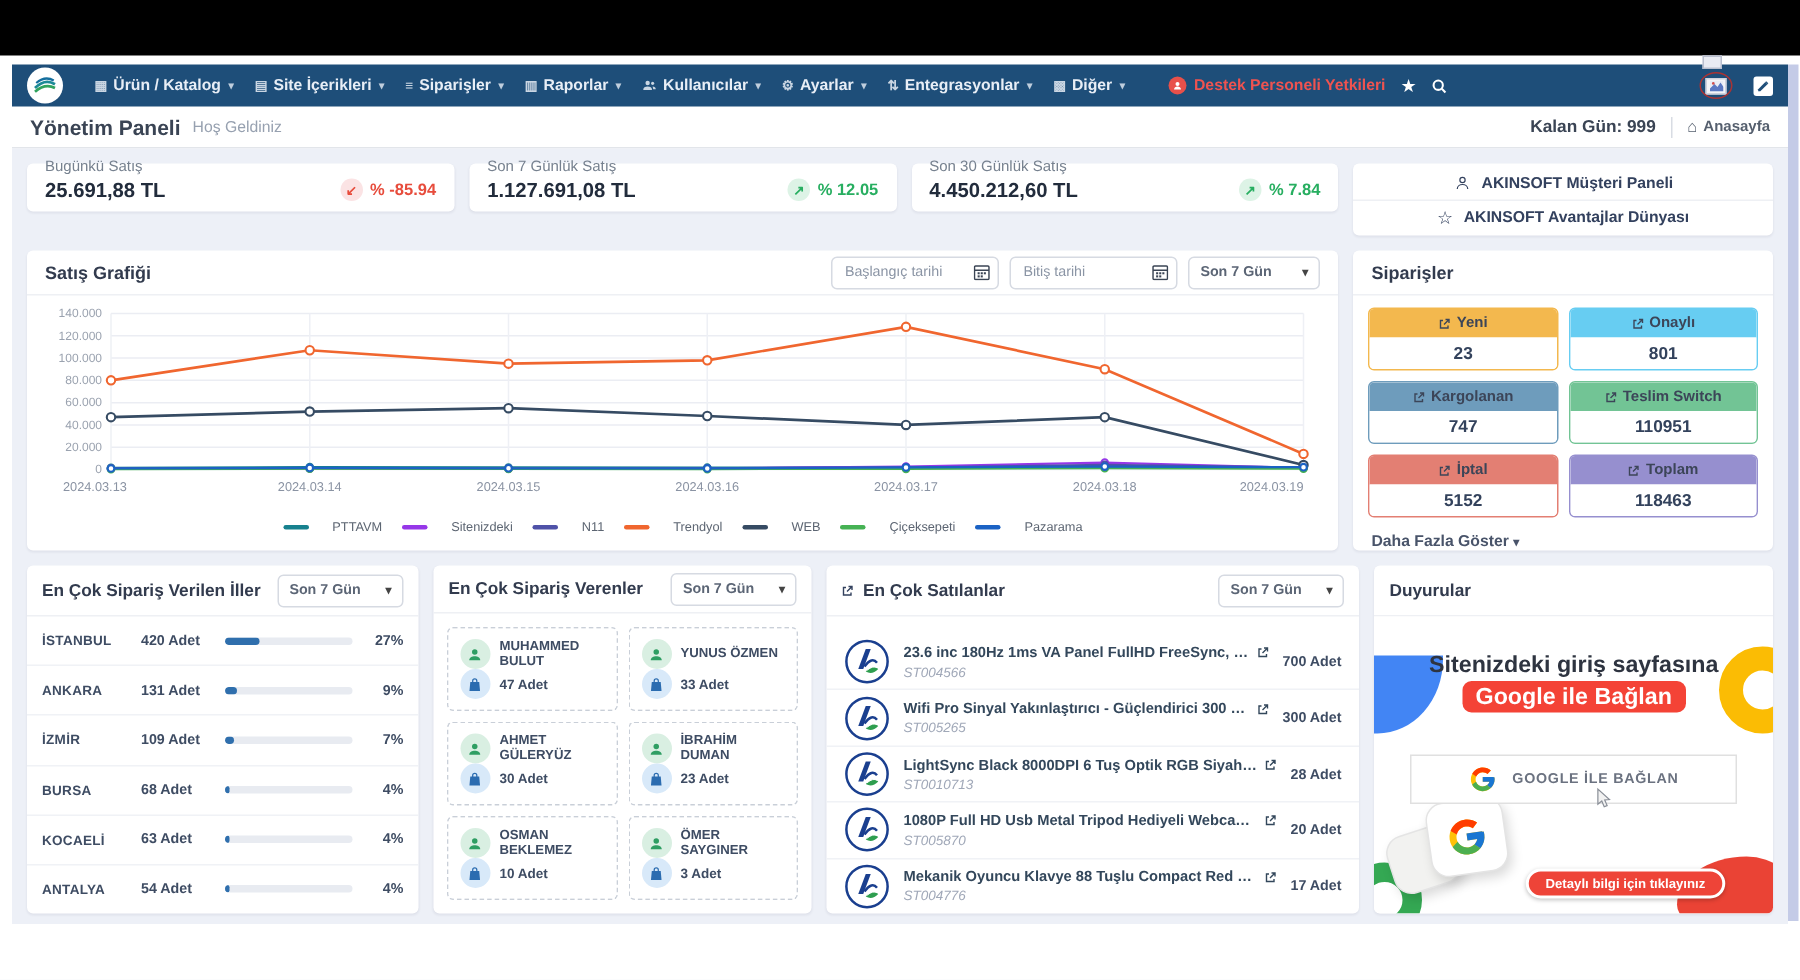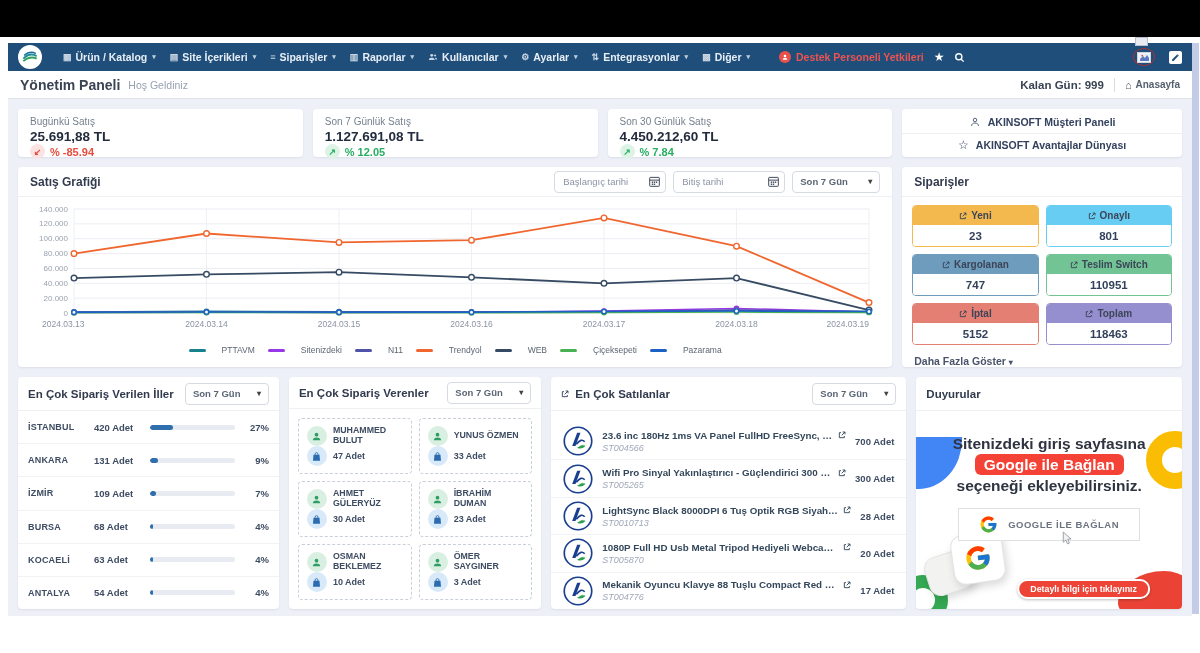--- a/index.html
+++ b/index.html
@@ -41,21 +41,21 @@
   .bc-home { display:flex; align-items:center; gap:4px; font-size:10px; color:#555f6e; font-weight:bold; cursor:pointer; }
   .bc-home .hicon { font-size:11px; }
 
   
   .content { background:#edf0f7; padding:10px 10px 7px 10px; }
   .row { display:flex; gap:10px; }
   .card { background:#fff; border-radius:4px; box-shadow:0 1px 2px rgba(20,30,60,.08); }
   .card-head { display:flex; align-items:center; padding:0 12px; border-bottom:1px solid #eef0f4; font-size:12px; font-weight:bold; color:#323b4e; }
 
   
-  .stat { width:285px; height:48px; padding:7px 12px; display:flex; align-items:flex-start; justify-content:space-between;flex-direction:column; }
+  .stat { width:285px; height:32px; padding:7px 12px; display:flex; align-items:flex-end; justify-content:space-between; }
   .stat-label { font-size:10px; color:#76818f; }
   .stat-value { font-size:13.5px; font-weight:bold; color:#222c3c; margin-top:2px; }
   .delta { display:flex; align-items:center; gap:5px; font-size:11px; font-weight:bold; }
   .delta .dot { width:15px; height:15px; border-radius:50%; display:inline-flex; align-items:center; justify-content:center; font-size:9px; }
   .delta.down { color:#e74c3c; } .delta.down .dot { background:#fbe3e4; color:#e74c3c; }
   .delta.up { color:#27ae60; } .delta.up .dot { background:#ddf3e6; color:#27ae60; }
 
   .quick { width:280px; height:48px; display:flex; flex-direction:column; justify-content:center; }
   .quick-item { display:flex; align-items:center; justify-content:center; gap:7px; font-size:10.5px; font-weight:bold; color:#33415e; height:23px; cursor:pointer; }
   .quick-item + .quick-item { border-top:1px solid #eef0f4; }
@@ -125,21 +125,21 @@
 
   
   .ann-card { width:280px; height:232px; display:flex; flex-direction:column; overflow:hidden; }
   .ann-banner { position:relative; flex:1; background:#fff; overflow:hidden; }
   .shape-blue { position:absolute; left:0; top:26px; width:46px; height:52px; background:#4285f4; border-radius:0 0 95% 0; }
   .shape-yellow { position:absolute; right:-22px; top:20px; width:58px; height:58px; border:16px solid #fbbc04; border-radius:50%; }
   .shape-green { position:absolute; left:-18px; bottom:-16px; width:50px; height:50px; border:13px solid #34a853; border-radius:50%; }
   .shape-red { position:absolute; right:-16px; bottom:-14px; width:80px; height:52px; background:#ea4335; border-radius:58% 42% 52% 48% / 62% 55% 45% 38%; }
   .ann-text { position:relative; text-align:center; margin-top:22px; font-size:15.5px; font-weight:bold; color:#2e3440; line-height:21px; z-index:2; }
   .ann-badge { display:inline-block; background:#f44336; color:#fff; border-radius:6px; padding:0 9px; }
-  .g-btn { position:relative; margin:12px auto 0 auto; width:182px; height:33px; background:#fff; border:1px solid #e0e0e0; display:flex; align-items:center; justify-content:center; gap:10px; z-index:2; cursor:pointer; }
+  .g-btn { position:relative; margin:28px auto 0 auto; width:218px; height:33px; background:#fff; border:1px solid #e0e0e0; display:flex; align-items:center; justify-content:center; gap:10px; z-index:2; cursor:pointer; }
   .g-btn .g-logo { width:19px; height:19px; }
   .g-btn-label { font-size:9.5px; font-weight:bold; color:#6b7280; letter-spacing:.5px; }
   .cursor-ic { position:absolute; left:56%; bottom:-10px; }
   .cursor-ic svg { width:13px; height:15px; fill:#f2f2f2; stroke:#8a8f98; stroke-width:1; }
   .g-stack { position:absolute; left:8px; bottom:12px; width:96px; height:66px; z-index:1; }
   .g-tile { position:absolute; background:#fff; border:1px solid #e4e4e4; border-radius:12px; box-shadow:2px 4px 8px rgba(0,0,0,.15); }
   .g-tile.back { left:2px; top:22px; width:46px; height:40px; transform:rotate(-18deg); background:#f2f2f0; }
   .g-tile.front { left:28px; top:2px; width:52px; height:50px; transform:rotate(-8deg); display:flex; align-items:center; justify-content:center; }
   .g-tile.front svg { width:28px; height:28px; }
   .ann-link { position:absolute; left:50%; transform:translateX(-24%); bottom:10px; background:#ee4438; color:#fff; font-size:8.8px; font-weight:bold; border:2px solid #fff; border-radius:12px; padding:3px 11px; white-space:nowrap; box-shadow:0 1px 3px rgba(0,0,0,.25); cursor:pointer; z-index:3; }
@@ -867,21 +867,20 @@
           <span>Duyurular</span>
         </div>
         <div class="ann-banner">
           <span class="shape-blue"></span>
           <span class="shape-yellow"></span>
           <span class="shape-green"></span>
           <span class="shape-red"></span>
           <div class="ann-text">
             <div>Sitenizdeki giriş sayfasına</div>
             <div><span class="ann-badge">Google ile Bağlan</span></div>
-            <div>seçeneği ekleyebilirsiniz.</div>
           </div>
           <div class="g-btn">
             <svg class="g-logo" viewBox="0 0 48 48">
               <path fill="#ffc107" d="M43.6 20.5H42V20H24v8h11.3C33.7 32.7 29.2 36 24 36c-6.6 0-12-5.4-12-12s5.4-12 12-12c3.1 0 5.9 1.2 8 3l5.7-5.7C34.3 6.1 29.4 4 24 4 13 4 4 13 4 24s9 20 20 20 20-9 20-20c0-1.3-.1-2.7-.4-3.5z"></path>
               <path fill="#ff3d00" d="M6.3 14.7l6.6 4.8C14.7 15.1 19 12 24 12c3.1 0 5.9 1.2 8 3l5.7-5.7C34.3 6.1 29.4 4 24 4 16.3 4 9.7 8.3 6.3 14.7z"></path>
               <path fill="#4caf50" d="M24 44c5.2 0 9.9-2 13.4-5.2l-6.2-5.2C29.2 35.1 26.7 36 24 36c-5.2 0-9.6-3.3-11.3-8l-6.5 5C9.5 39.6 16.2 44 24 44z"></path>
               <path fill="#1976d2" d="M43.6 20.5H42V20H24v8h11.3c-.8 2.3-2.3 4.3-4.1 5.7l6.2 5.2C36.9 39.2 44 34 44 24c0-1.3-.1-2.7-.4-3.5z"></path>
             </svg>
             <span class="g-btn-label">GOOGLE İLE BAĞLAN</span>
             <span class="cursor-ic">

